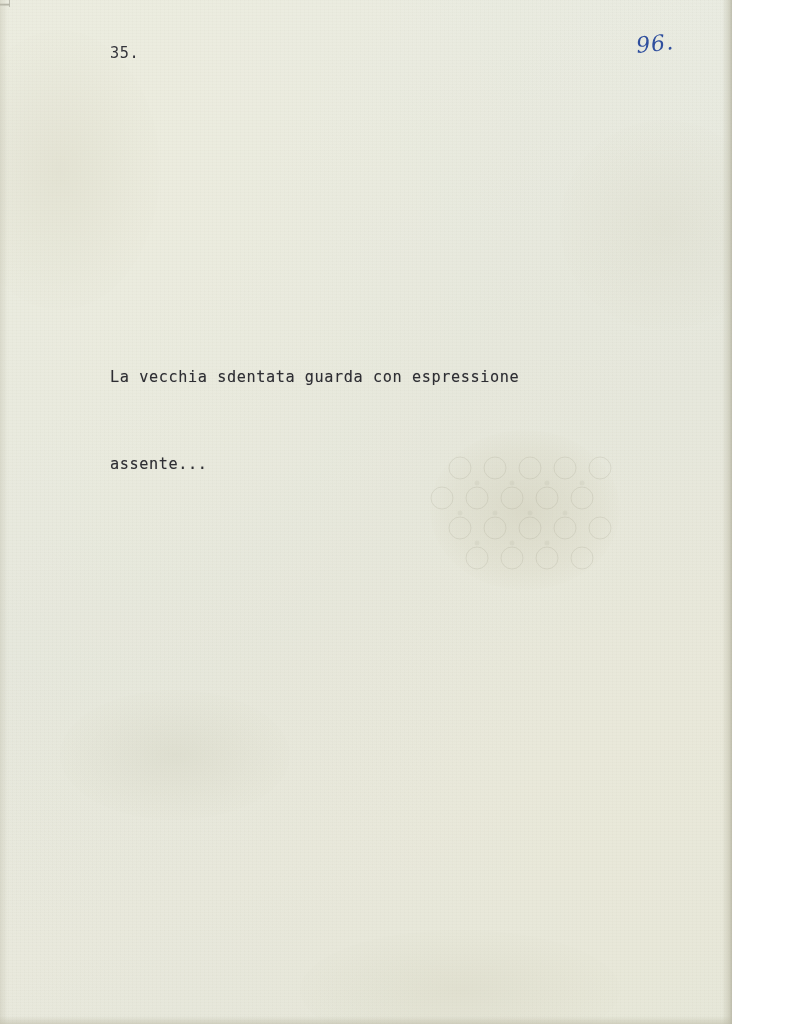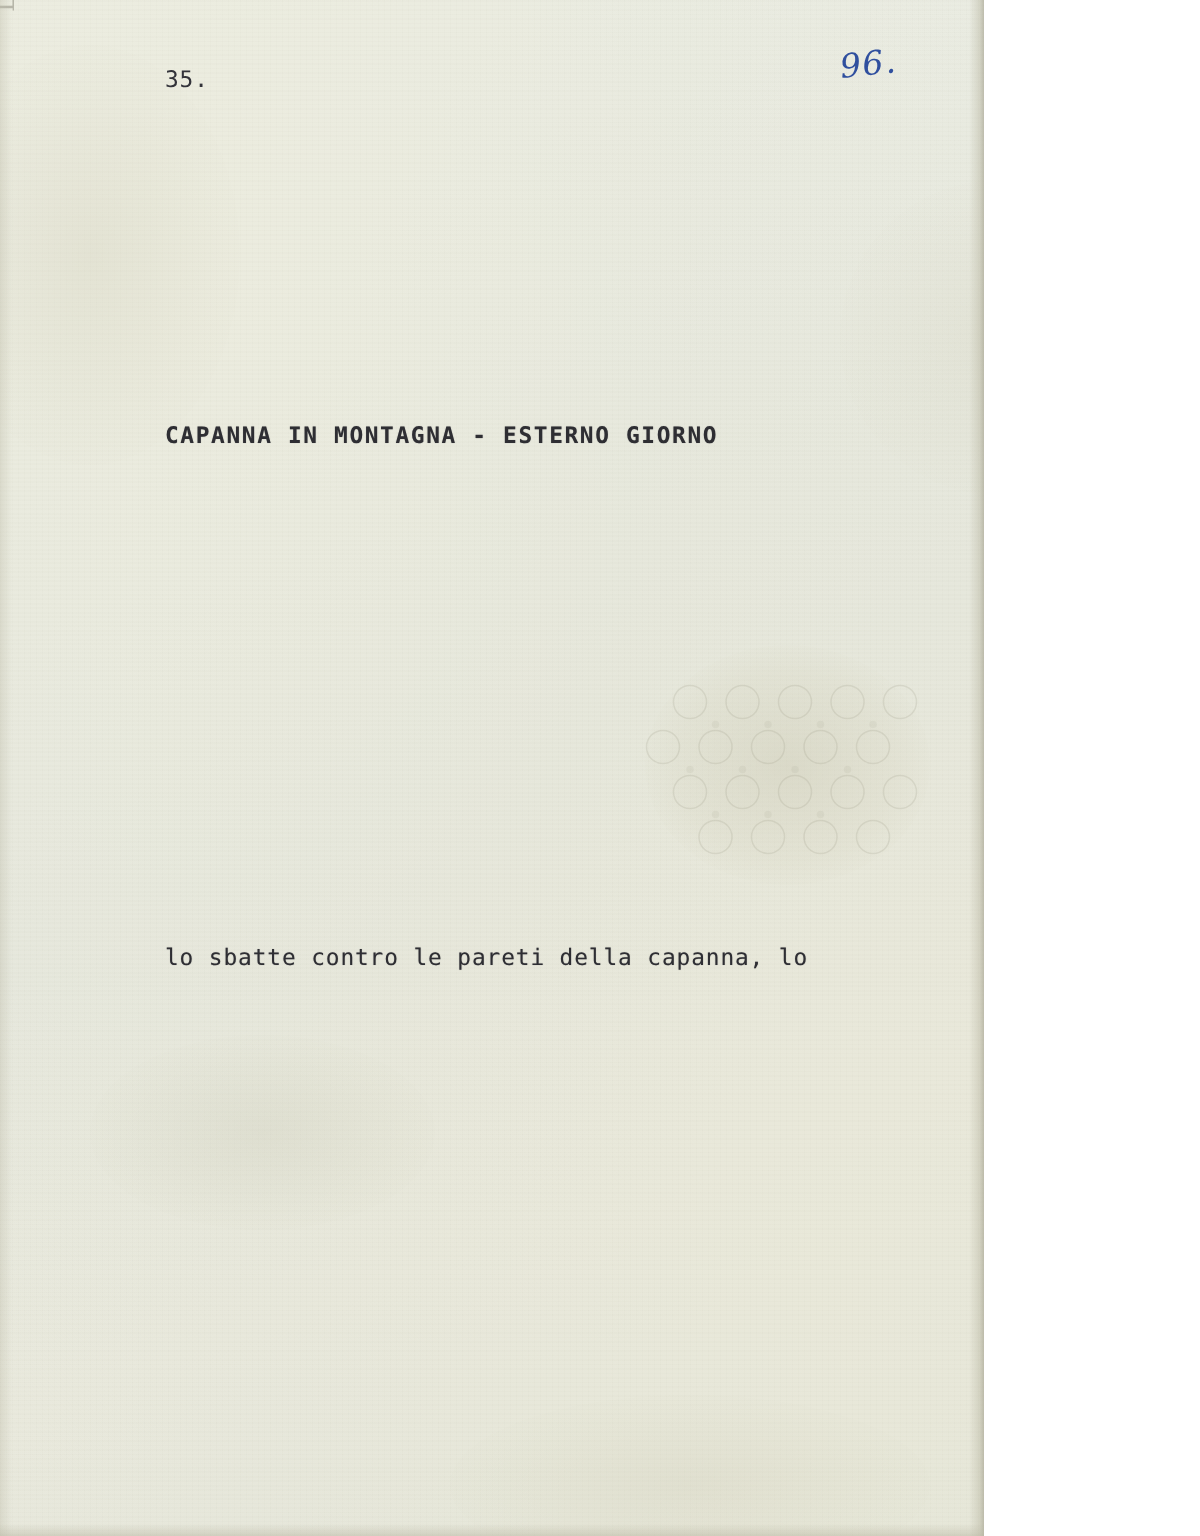--- a/index.html
+++ b/index.html
@@ -9,21 +9,21 @@
   }
   body {
     width: 800px;
     height: 1024px;
     overflow: hidden;
     font-family: "DejaVu Sans Mono", monospace;
   }
 
   #page {
     position: relative;
-    width: 656px;
+    width: 732px;
     height: 1024px;
     background:
       radial-gradient(ellipse at 20% 15%, rgba(236,236,222,0.85) 0%, rgba(230,230,216,0.2) 45%, rgba(224,224,210,0) 70%),
       radial-gradient(ellipse at 85% 85%, rgba(233,232,216,0.7) 0%, rgba(226,226,212,0.15) 50%, rgba(220,220,206,0) 75%),
       linear-gradient(160deg, #eceee4 0%, #e9ebe1 25%, #e6e8de 50%, #e9e9dd 75%, #e4e6da 100%);
     overflow: hidden;
   }
 
   
   #grain {
@@ -200,25 +200,25 @@
 
   <div id="margin-note">LLUCHE MALE DE ALOHA</div>
 
   <div id="page-number">35.</div>
 
   <div id="blue-number">96.</div>
 
   <div id="typescript">
     <span class="ln blank"> </span>
     <span class="ln blank"> </span>
-    <span class="ln scene darker">CAPANNA IN MONTAGNA - ESTERNO GIORNO</span>
-    <span class="ln blank"> </span>
-    <span class="ln blank"> </span>
-    <span class="ln blank"> </span>
-    <span class="ln">lo sbatte contro le pareti della capanna, lo</span>
+    <span class="ln blank"> </span>
+    <span class="ln">La vecchia sdentata guarda con espressione</span>
+    <span class="ln">assente...</span>
+    <span class="ln blank"> </span>
+    <span class="ln blank"> </span>
     
     
     
     
     
     
     
     
     
     

